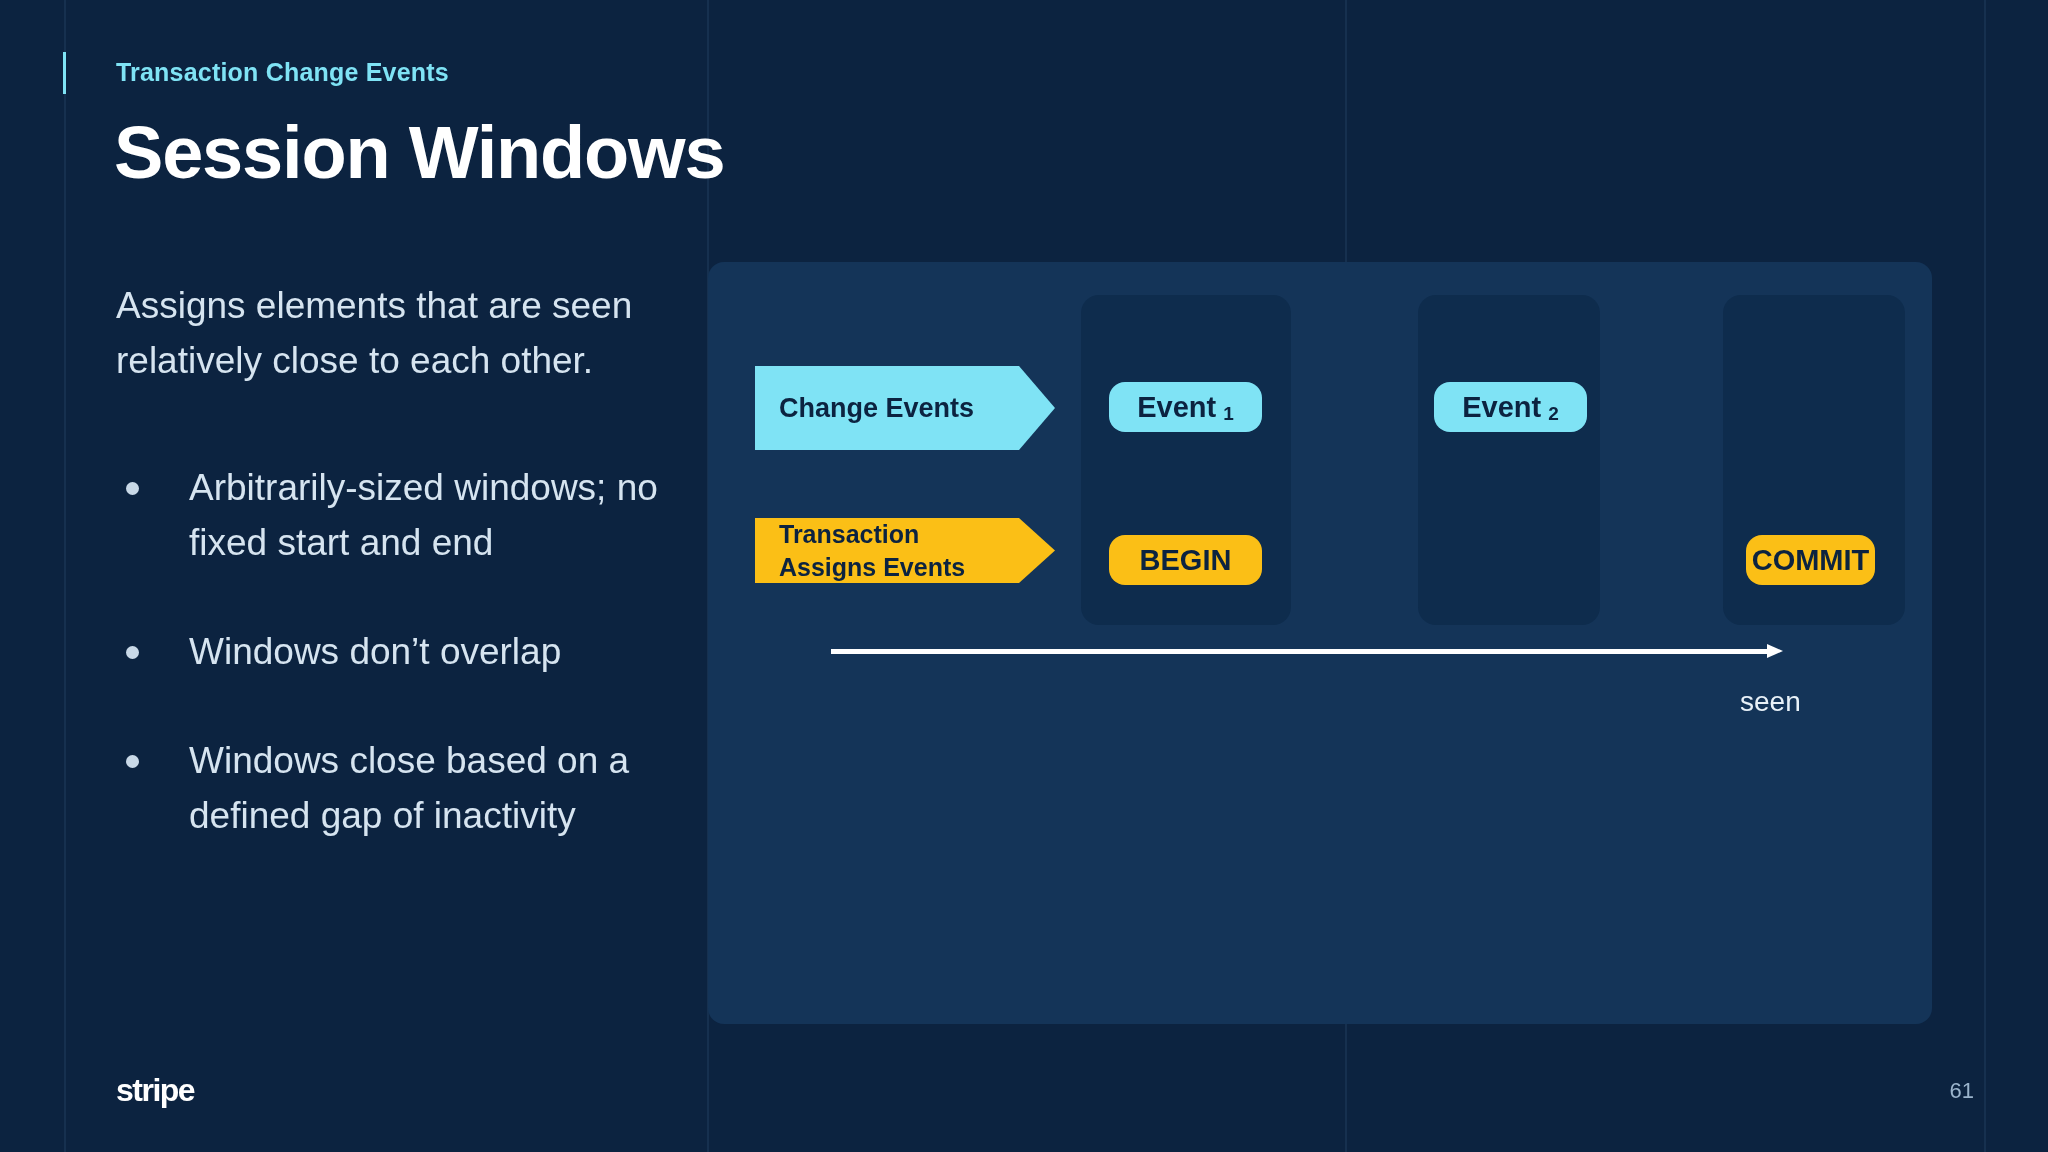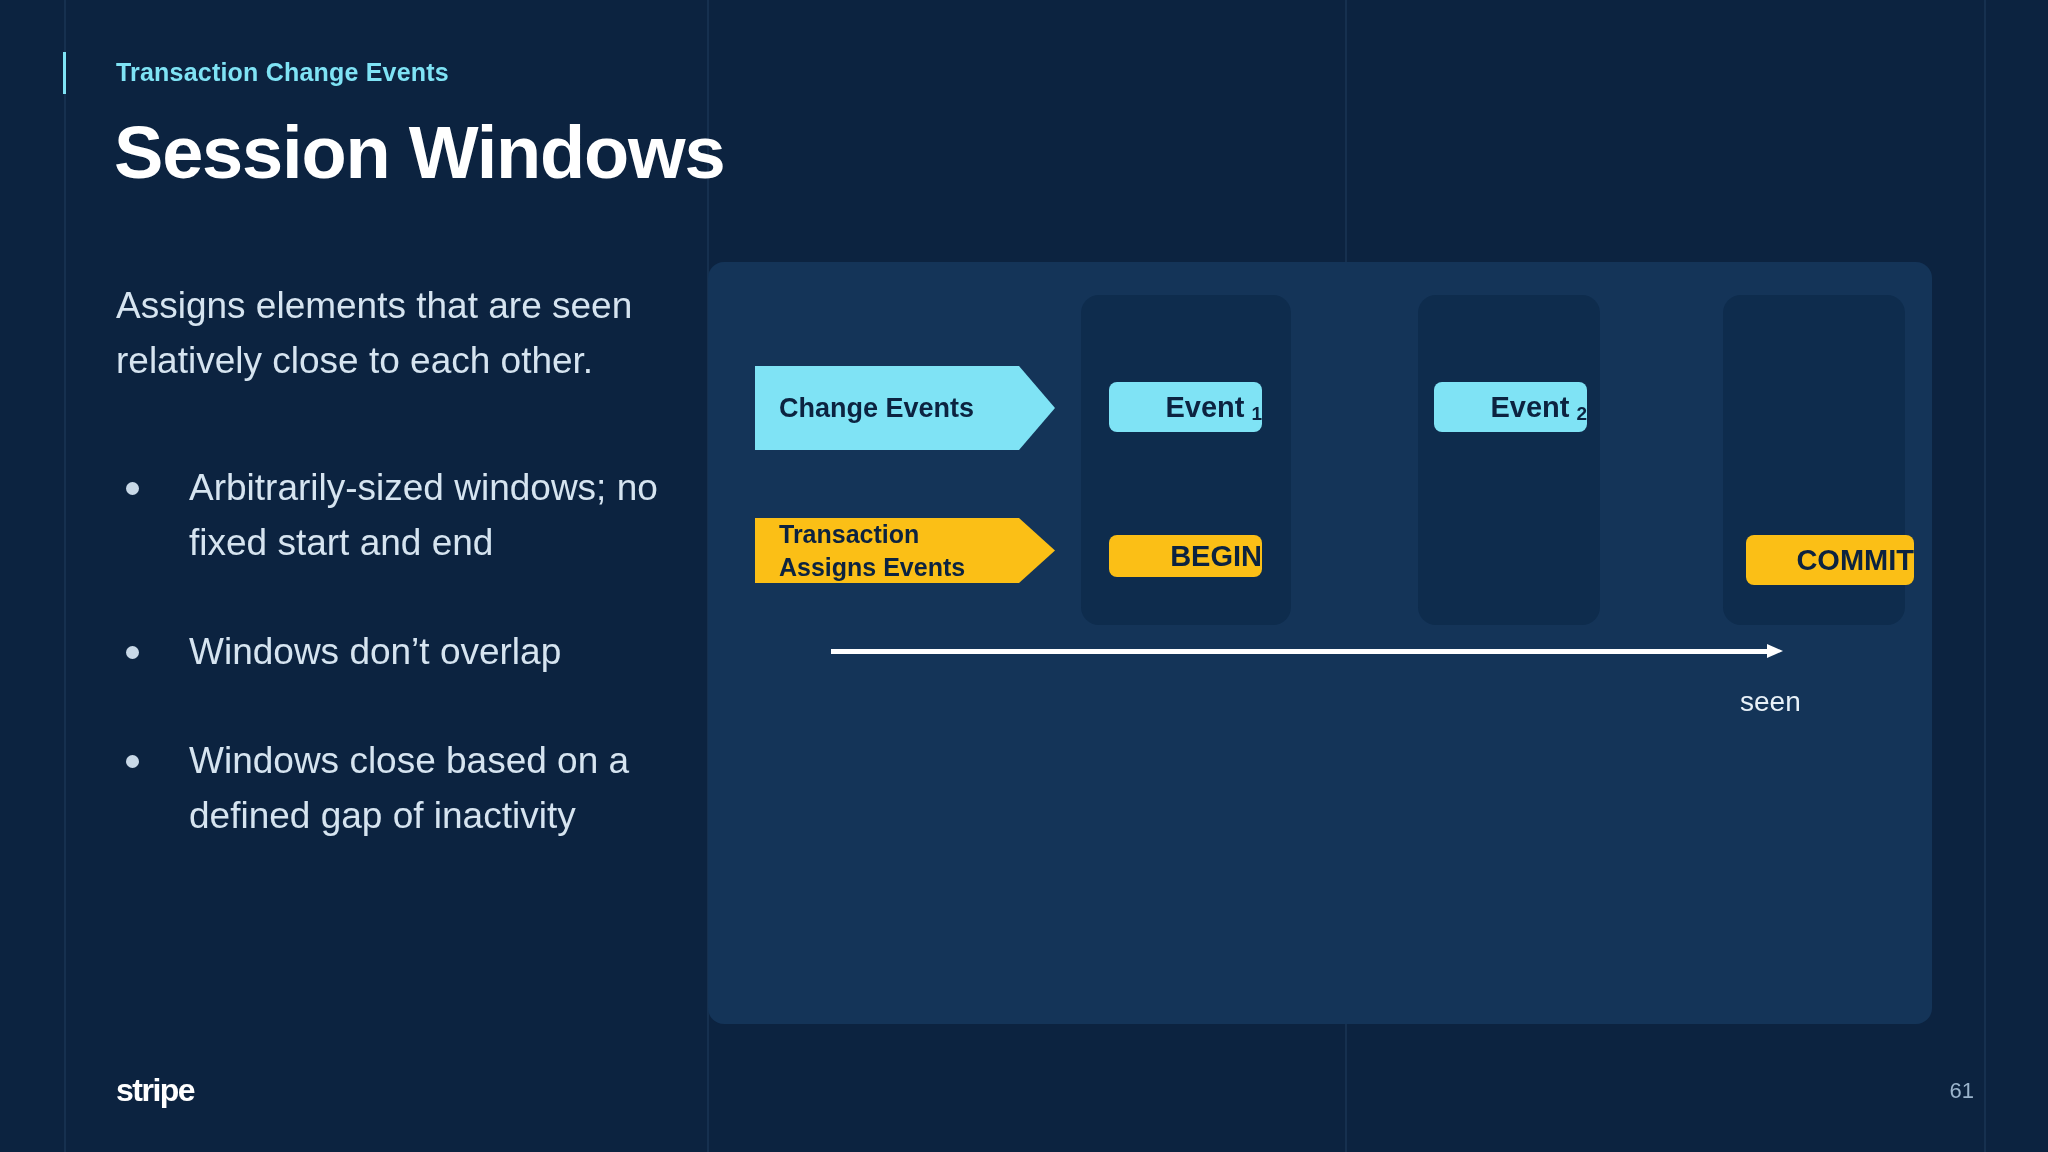--- a/index.html
+++ b/index.html
@@ -129,39 +129,39 @@
     background:#fbbf16;
     font-size:25px;
     line-height:33px;
   }
 
   
   .pill {
     position:absolute;
     display:flex;
     align-items:center;
-    justify-content:flex-end;
-    border-radius:8px;
+    justify-content:center;
+    border-radius:16px;
     color:#0c2340;
     font-weight:bold;
     font-size:29px;
     white-space:nowrap;
   }
   .pill sub {
     font-size:19px;
     font-weight:bold;
     vertical-align:baseline;
     position:relative;
     top:7px;
     margin-left:7px;
   }
   .pill-event1 { left:1109px; top:382px; width:153px; height:50px; background:#7fe3f5; }
   .pill-event2 { left:1434px; top:382px; width:153px; height:50px; background:#7fe3f5; }
-  .pill-begin  { left:1109px; top:535px; width:153px; height:42px; background:#fbbf16; }
-  .pill-commit { left:1746px; top:535px; width:168px; height:50px; background:#fbbf16; }
+  .pill-begin  { left:1109px; top:535px; width:153px; height:50px; background:#fbbf16; }
+  .pill-commit { left:1746px; top:535px; width:129px; height:50px; background:#fbbf16; }
 
   
   .axis {
     position:absolute;
     left:831px; top:644px;
     width:952px; height:14px;
   }
   .axis-line {
     position:absolute;
     left:0; top:5px;

